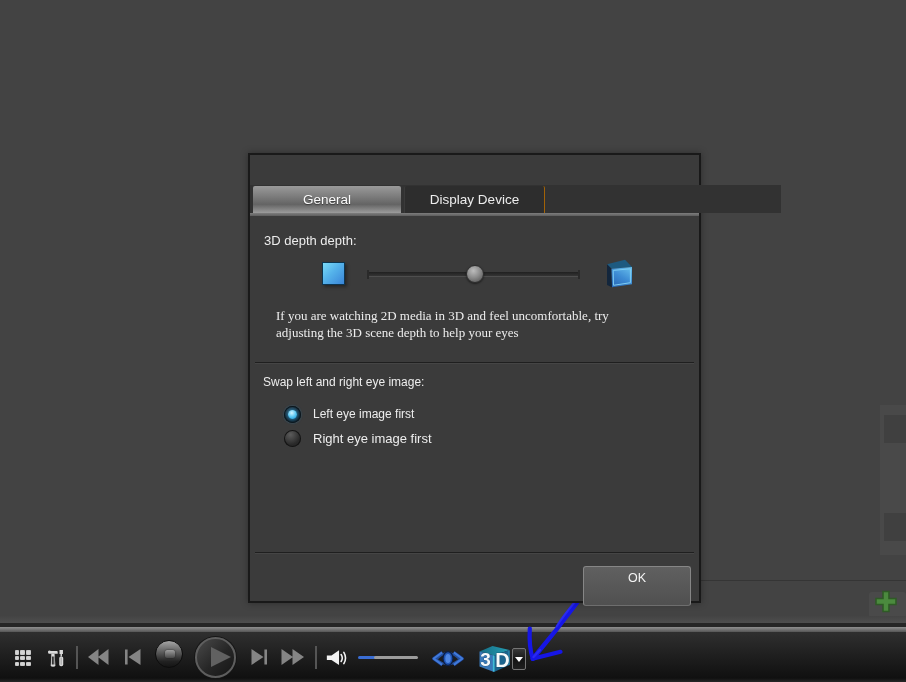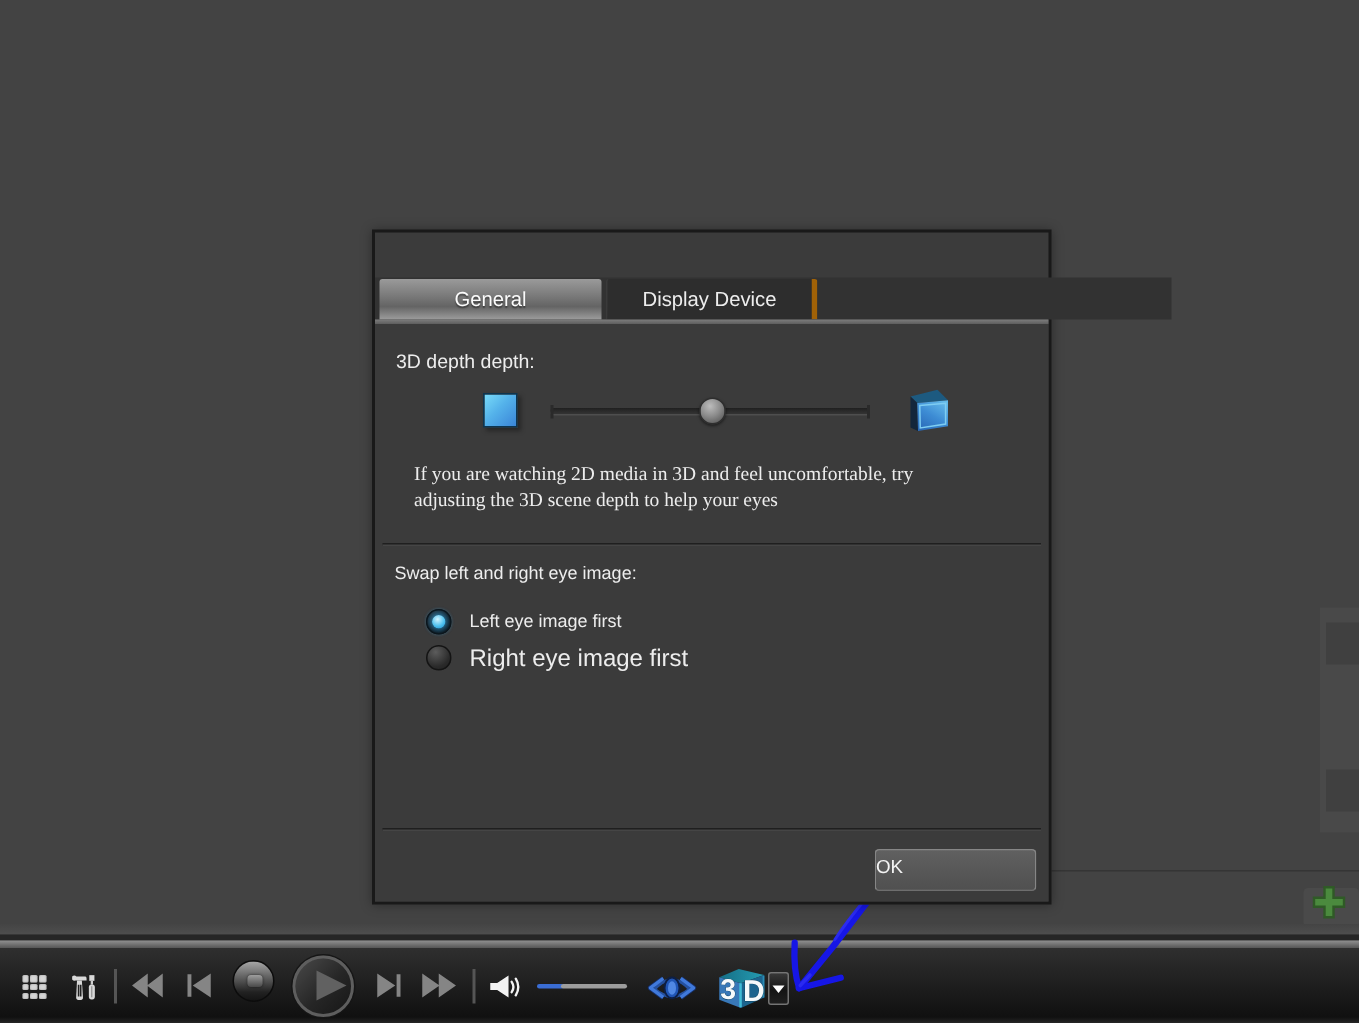--- a/index.html
+++ b/index.html
@@ -50,21 +50,21 @@
 
 #dlg { left:248px; top:153px; width:453px; height:450px; background:#3b3b3b; border:2px solid #191919; box-shadow:0 0 7px rgba(0,0,0,0.35); }
 #titlebar { position:absolute; left:0; top:0; width:449px; height:30px; background:#242424; }
 #titletext { position:absolute; left:13px; top:5.5px; font-size:14px; font-weight:bold; color:#7fabdc; letter-spacing:0.1px; }
 #closex { position:absolute; left:424px; top:9.5px; }
 
 #tabstrip { position:absolute; left:0; top:30px; width:531px; height:28px; background:#323232; }
 #tabline { position:absolute; left:0; top:58px; width:449px; height:3px; background:linear-gradient(#7d7d7d,#5e5e5e); }
 .tab { position:absolute; top:1px; height:27px; font-size:13.5px; text-align:center; line-height:27px; color:#ededed; border-radius:2px 2px 0 0; }
 #tab1 { left:3px; width:148px; background:linear-gradient(#9a9a9a,#7b7b7b 40%,#646464 68%,#9c9c9c); color:#fbfbfb; text-shadow:0 1px 1px rgba(0,0,0,0.45); }
-#tab2 { left:154px; width:141px; background:#2d2d2d; border-left:1px solid #3a3a3a; border-right:4px solid #a16207; }
+#tab2 { left:154px; width:141px; background:#2d2d2d; border-left:1px solid #3a3a3a; border-right:1px solid #a16207; }
 
 #dlgbody { position:absolute; left:0; top:61px; width:449px; height:385px; background:#3b3b3b; font-size:13px; color:#ededed; }
 
 
 .sep { position:absolute; left:5px; width:439px; height:2px; background:#1f1f1f; border-bottom:1px solid #454545; }
 
 
 #sqicon { position:absolute; left:72px; top:46px; width:23px; height:23px;
   background:linear-gradient(135deg,#79dbf8,#54b2ea 45%,#3a85d8);
   border:1px solid #0d3550; box-shadow:2px 2px 3px rgba(0,0,0,0.35); }
@@ -79,23 +79,23 @@
 
 .radio { position:absolute; width:17px; height:17px; border-radius:50%; }
 #radio1 { left:33.5px; top:189.5px; background:radial-gradient(circle at 38% 30%,#2c3b46,#0e141a 70%);
   box-shadow:inset 0 0 0 1px #0a0d10, 0 0 2px rgba(60,160,220,0.35); }
 #radio1 .dot { position:absolute; left:4px; top:4px; width:9px; height:9px; border-radius:50%;
   background:radial-gradient(circle at 42% 32%,#d2f4ff,#4fc2f0 55%,#1b87c8); box-shadow:0 0 4px 1px rgba(42,165,229,.75); }
 #radio2 { left:33.5px; top:213.5px; background:radial-gradient(circle at 38% 28%,#5c5c5c,#2a2a2a 60%,#1d1d1d);
   box-shadow:inset 0 0 0 1px #141414; }
 
 
-#okbtn { position:absolute; left:333px; top:350px; width:108px; height:28px; border-radius:3px;
+#okbtn { position:absolute; left:333px; top:350px; width:108px; height:40px; border-radius:3px;
   background:linear-gradient(#606060,#505050); border:1px solid #868686; border-bottom-color:#6e6e6e;
-  color:#f4f4f4; font-size:12.5px; text-align:left; line-height:22px; }
+  color:#f4f4f4; font-size:12.5px; text-align:center; line-height:22px; }
 </style>
 </head>
 <body>
 
 <div class="abs" id="rstrip"></div>
 <div class="abs hmark" style="top:415px;"></div>
 <div class="abs hmark" style="top:513px;"></div>
 <div class="abs" id="hline"></div>
 <div class="abs" id="plusbox"></div>
 <svg class="abs" style="left:872px; top:589px;" width="30" height="28" viewBox="0 0 30 28">
@@ -228,17 +228,17 @@
       <polygon points="8.2,12.4 25.4,10.8 25.4,24.7 8.5,27.3" fill="none" stroke="#7ecdf2" stroke-width="1"></polygon>
     </svg>
     <div style="position:absolute; left:26px; top:90.5px; line-height:17.7px;font-family:Liberation Serif, serif;">If you are watching 2D media in 3D and feel uncomfortable, try<br>adjusting the 3D scene depth to help your eyes</div>
     <div class="sep" style="top:146px;"></div>
     <div style="position:absolute; left:13px; top:159px; font-size:12px;">Swap left and right eye image:</div>
     <div class="radio" id="radio1">
         <div class="dot"></div>
       </div>
     <div class="radio" id="radio2"></div>
     <div style="position:absolute; left:63px; top:191px; font-size:12px;">Left eye image first</div>
-    <div style="position:absolute; left:63px; top:215px; font-size:16px;">Right eye image first</div>
+    <div style="position:absolute; left:63px; top:215px; font-size:13px;">Right eye image first</div>
     <div class="sep" style="top:336px;"></div>
     <div id="okbtn">OK</div>
   </div>
 </div>
 
 </body></html>

